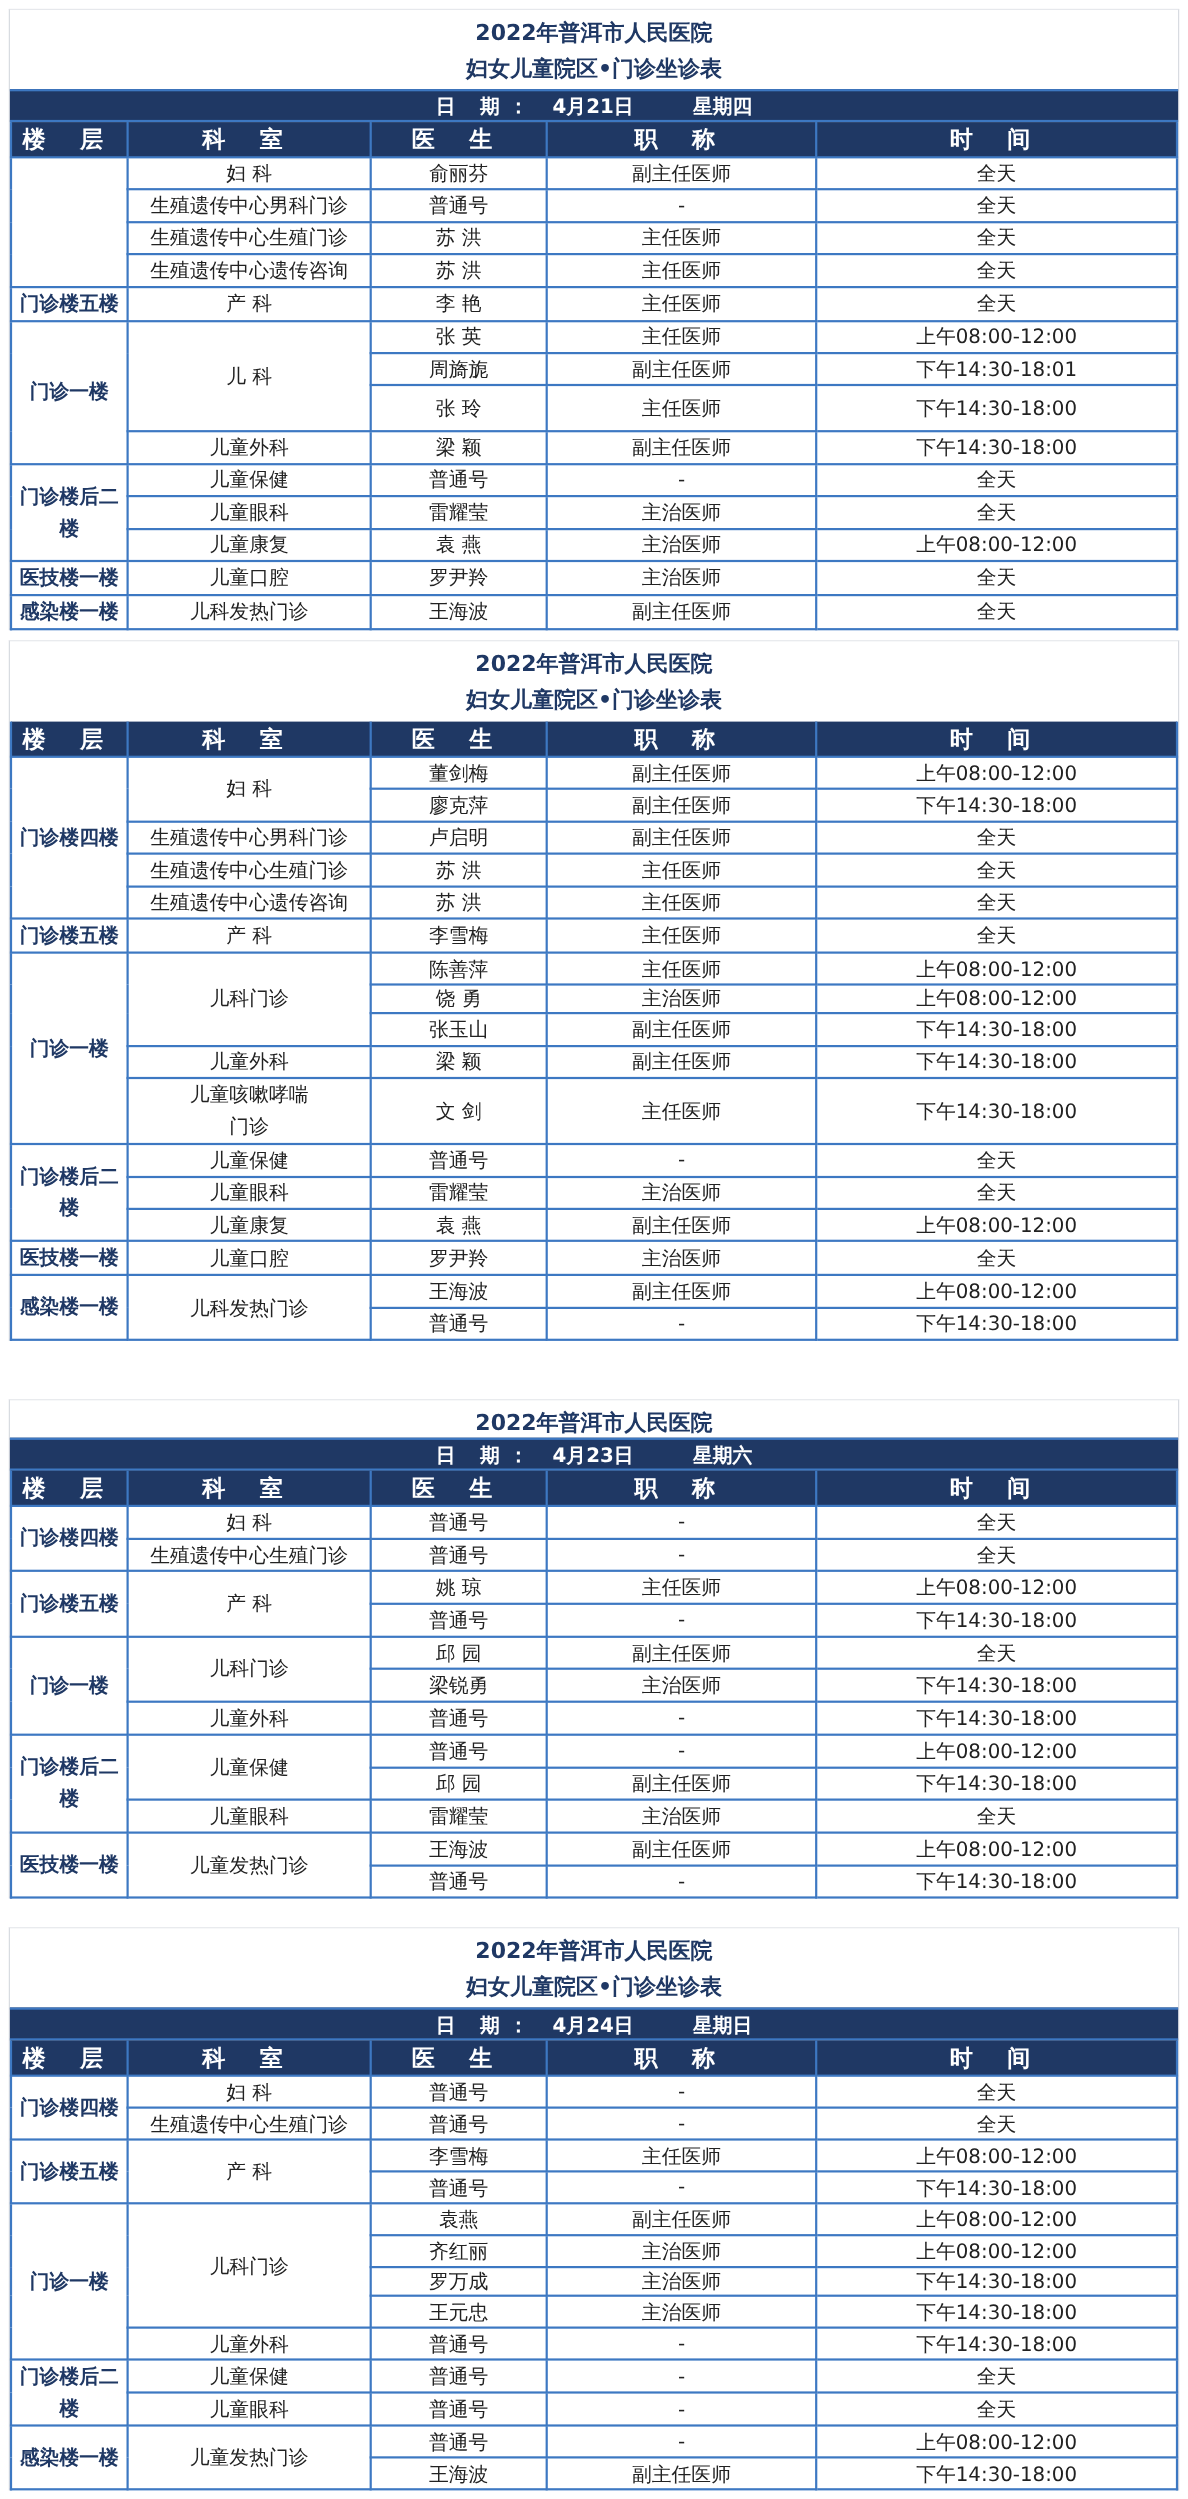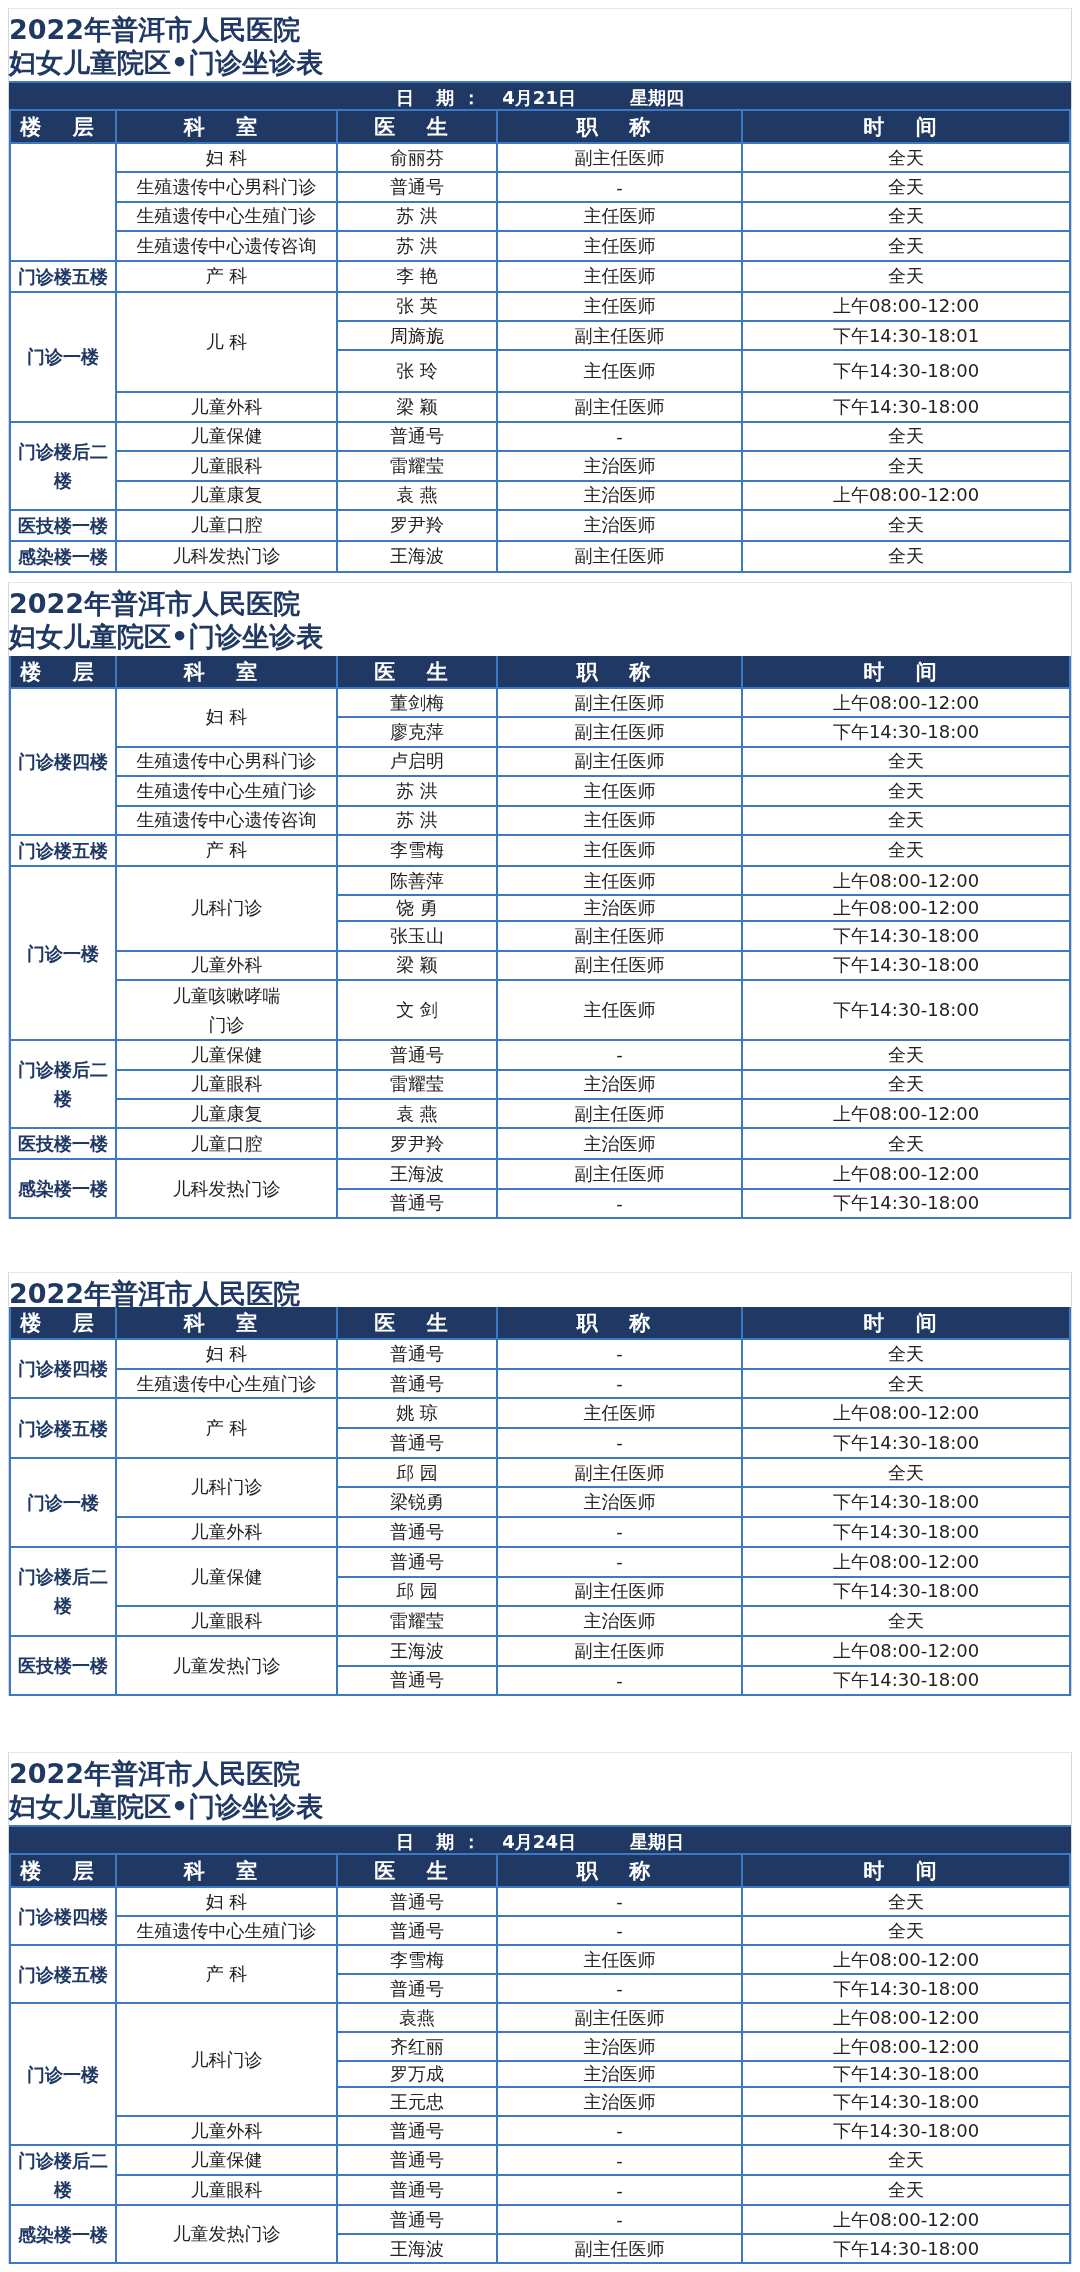--- a/index.html
+++ b/index.html
@@ -1,19 +1,19 @@
 <!DOCTYPE html>
 <html><head>
 <meta charset="utf-8">
 <style>
   * { box-sizing: border-box; margin: 0; padding: 0; }
   html, body { width: 1080px; height: 2272px; background: #ffffff; overflow: hidden; }
   body { position: relative; font-family: "DejaVu Sans", "Liberation Sans", sans-serif; color: #1a1a1a; }
   .sheet { position: absolute; left: 8px; width: 1064px; border-left: 1px solid #d4d8de; border-right: 1px solid #d4d8de; border-top: 1px solid #e4e6ea; background: #fff; }
-  .title-box { color: #1f3864; font-weight: bold; font-size: 27px; line-height: 33px; padding-top: 4px; }
+  .title-box { text-align: center; color: #1f3864; font-weight: bold; font-size: 20px; line-height: 33px; padding-top: 4px; }
   .date-bar { background: #1f3864; color: #fff; font-weight: bold; font-size: 18px; text-align: center; height: 30px; line-height: 30px; border-top: 2px solid #3d78c2; border-bottom: 2px solid #3d78c2; }
   .date-bar span { display: inline-block; }
   .date-bar .lbl { letter-spacing: 8px; }
   .date-bar .dt { margin-left: 14px; }
   .date-bar .wk { margin-left: 54px; }
   table { width: 100%; border-collapse: collapse; table-layout: fixed; }
   th { background: #1f3864; color: #fff; font-size: 21px; font-weight: bold; height: 32px; border: 2px solid #3d78c2; border-top: none; letter-spacing: 12px; }
   td { border: 2px solid #3d78c2; text-align: center; font-size: 18px; color: #222; padding: 0; }
   td.floor { color: #1f3864; font-weight: bold; font-size: 18px; line-height: 29px; }
   col.c1 { width: 106px; } col.c2 { width: 221px; } col.c3 { width: 160px; } col.c4 { width: 245px; } col.c5 { width: auto; }
@@ -267,20 +267,23 @@
           <td>下午14:30-18:00</td>
         </tr>
       </tbody>
     </table>
 </div>
 
 <div class="sheet" style="top:1272px;">
   <div class="title-box" style="height:34px;">
     <div>2022年普洱市人民医院</div>
   </div>
+  <div class="date-bar">
+    <span class="lbl">日 期：</span><span class="dt">4月23日</span><span class="wk">星期六</span>
+  </div>
   <table>
       <colgroup>
         <col class="c1">
         <col class="c2">
         <col class="c3">
         <col class="c4">
         <col class="c5">
       </colgroup>
       <thead>
         <tr>

